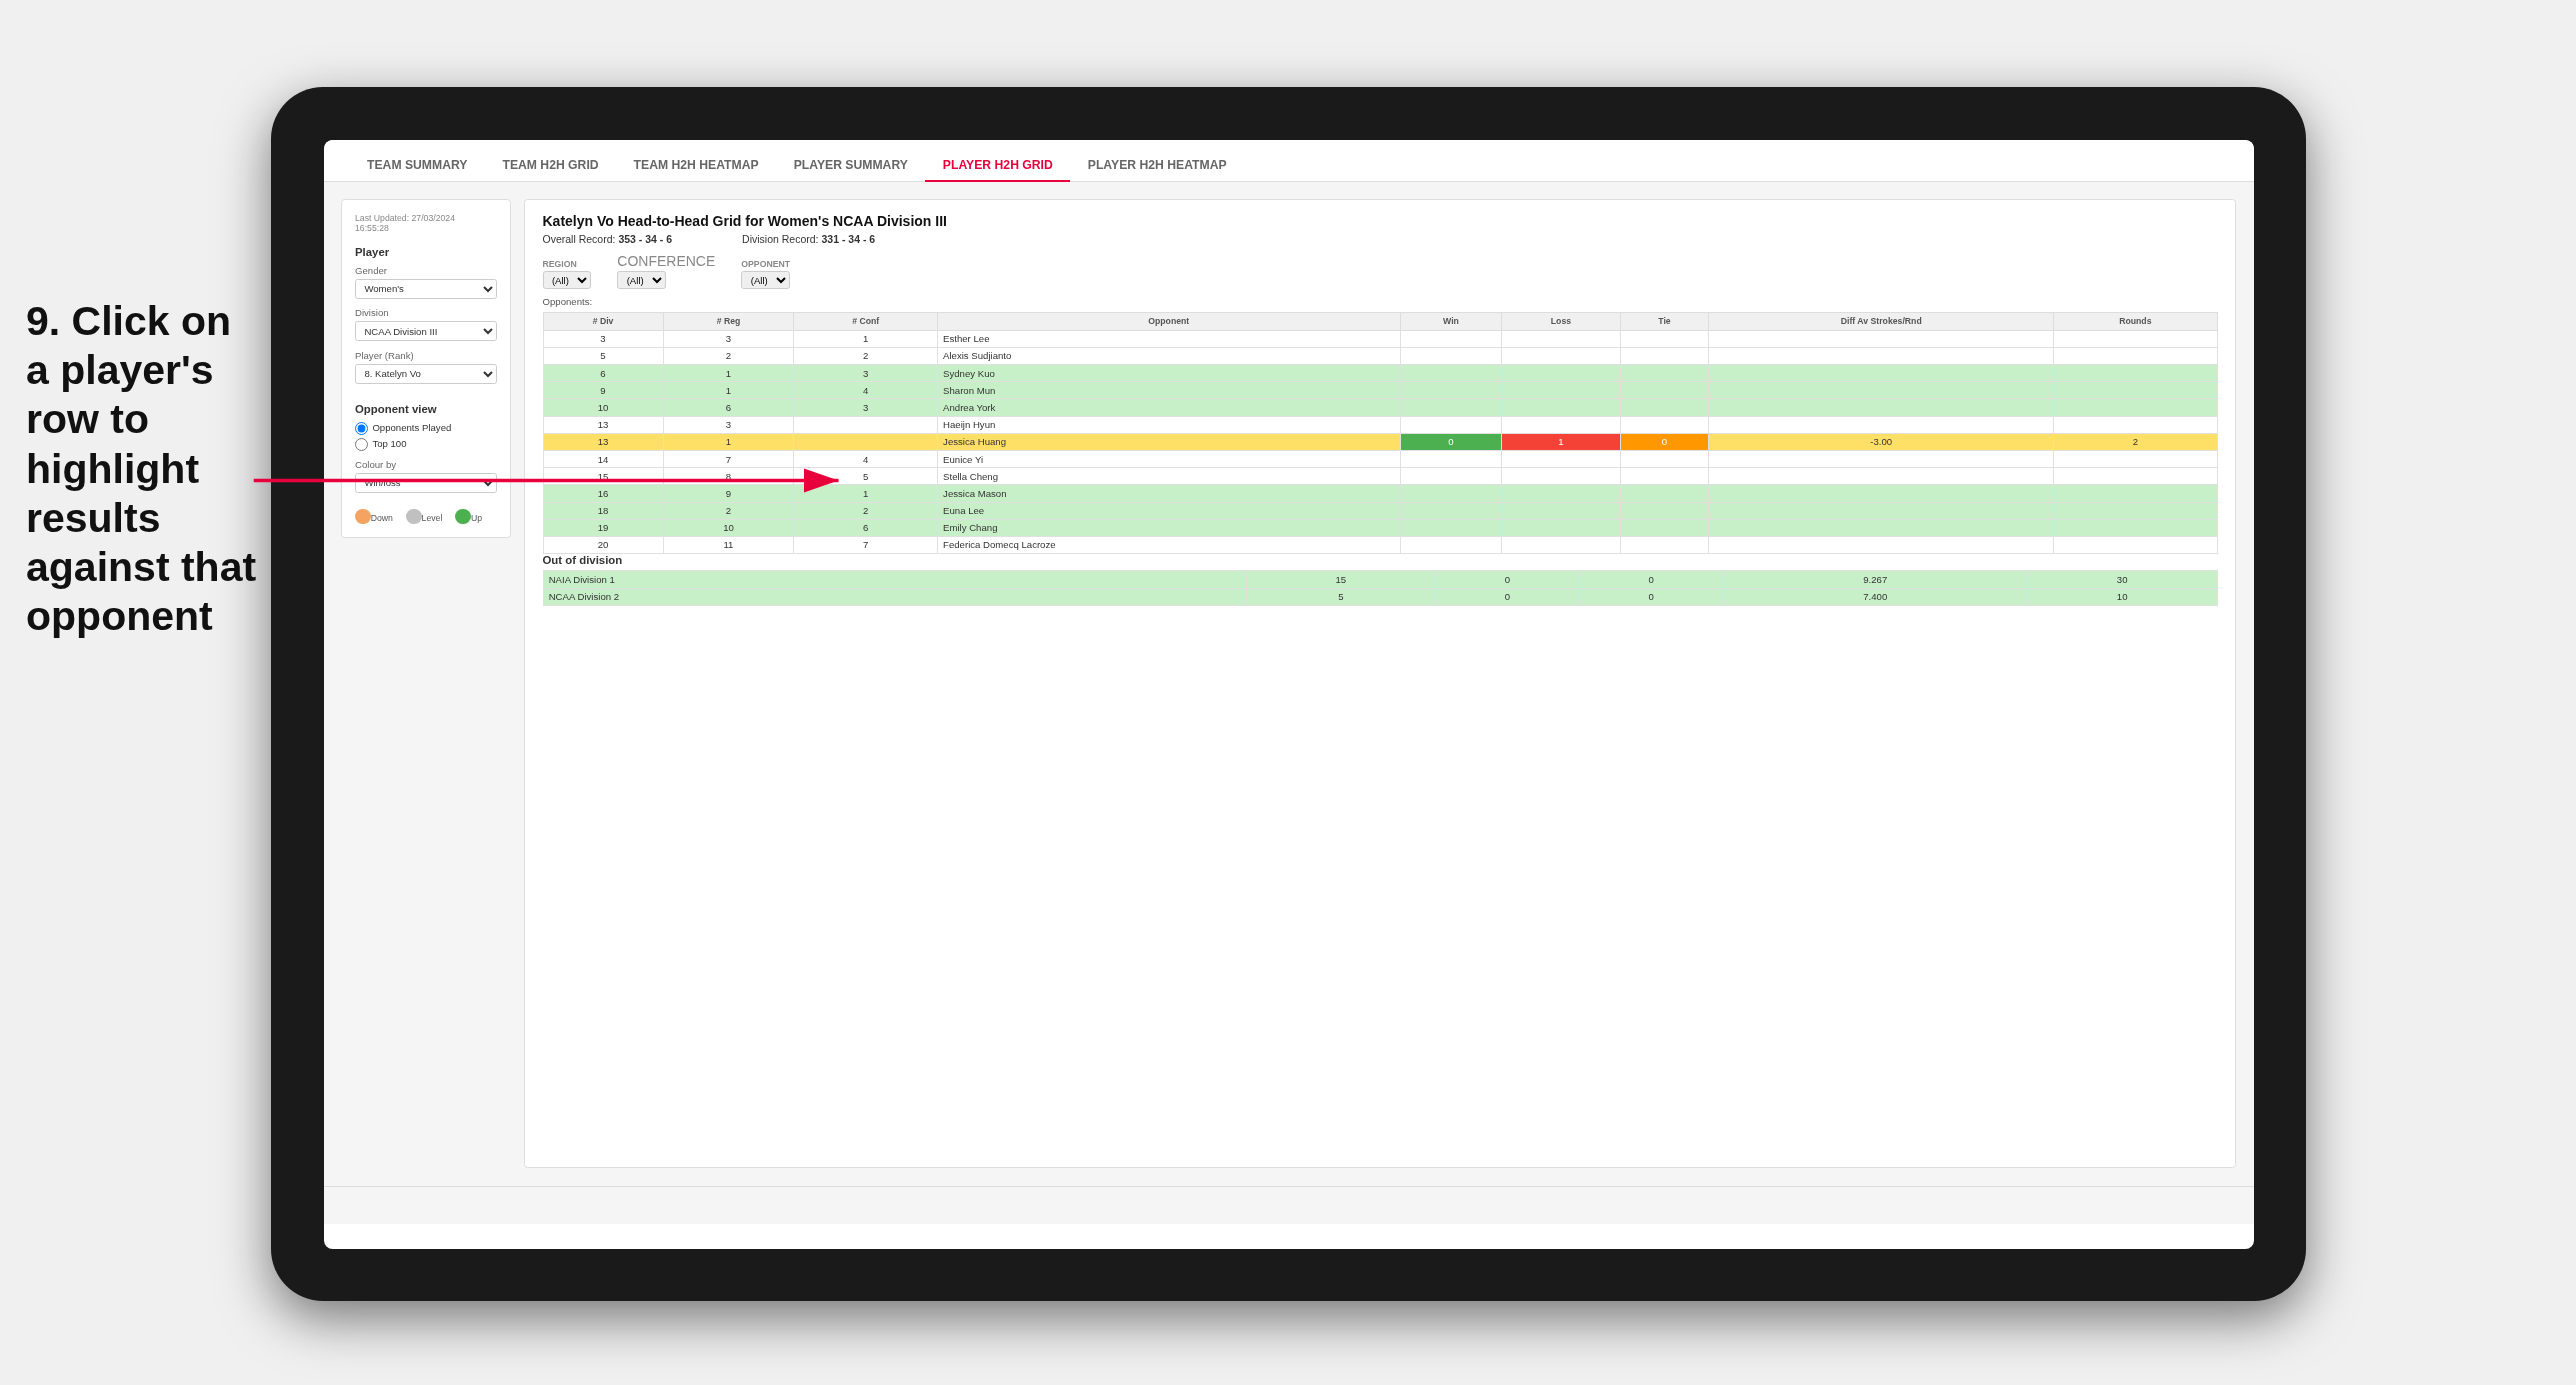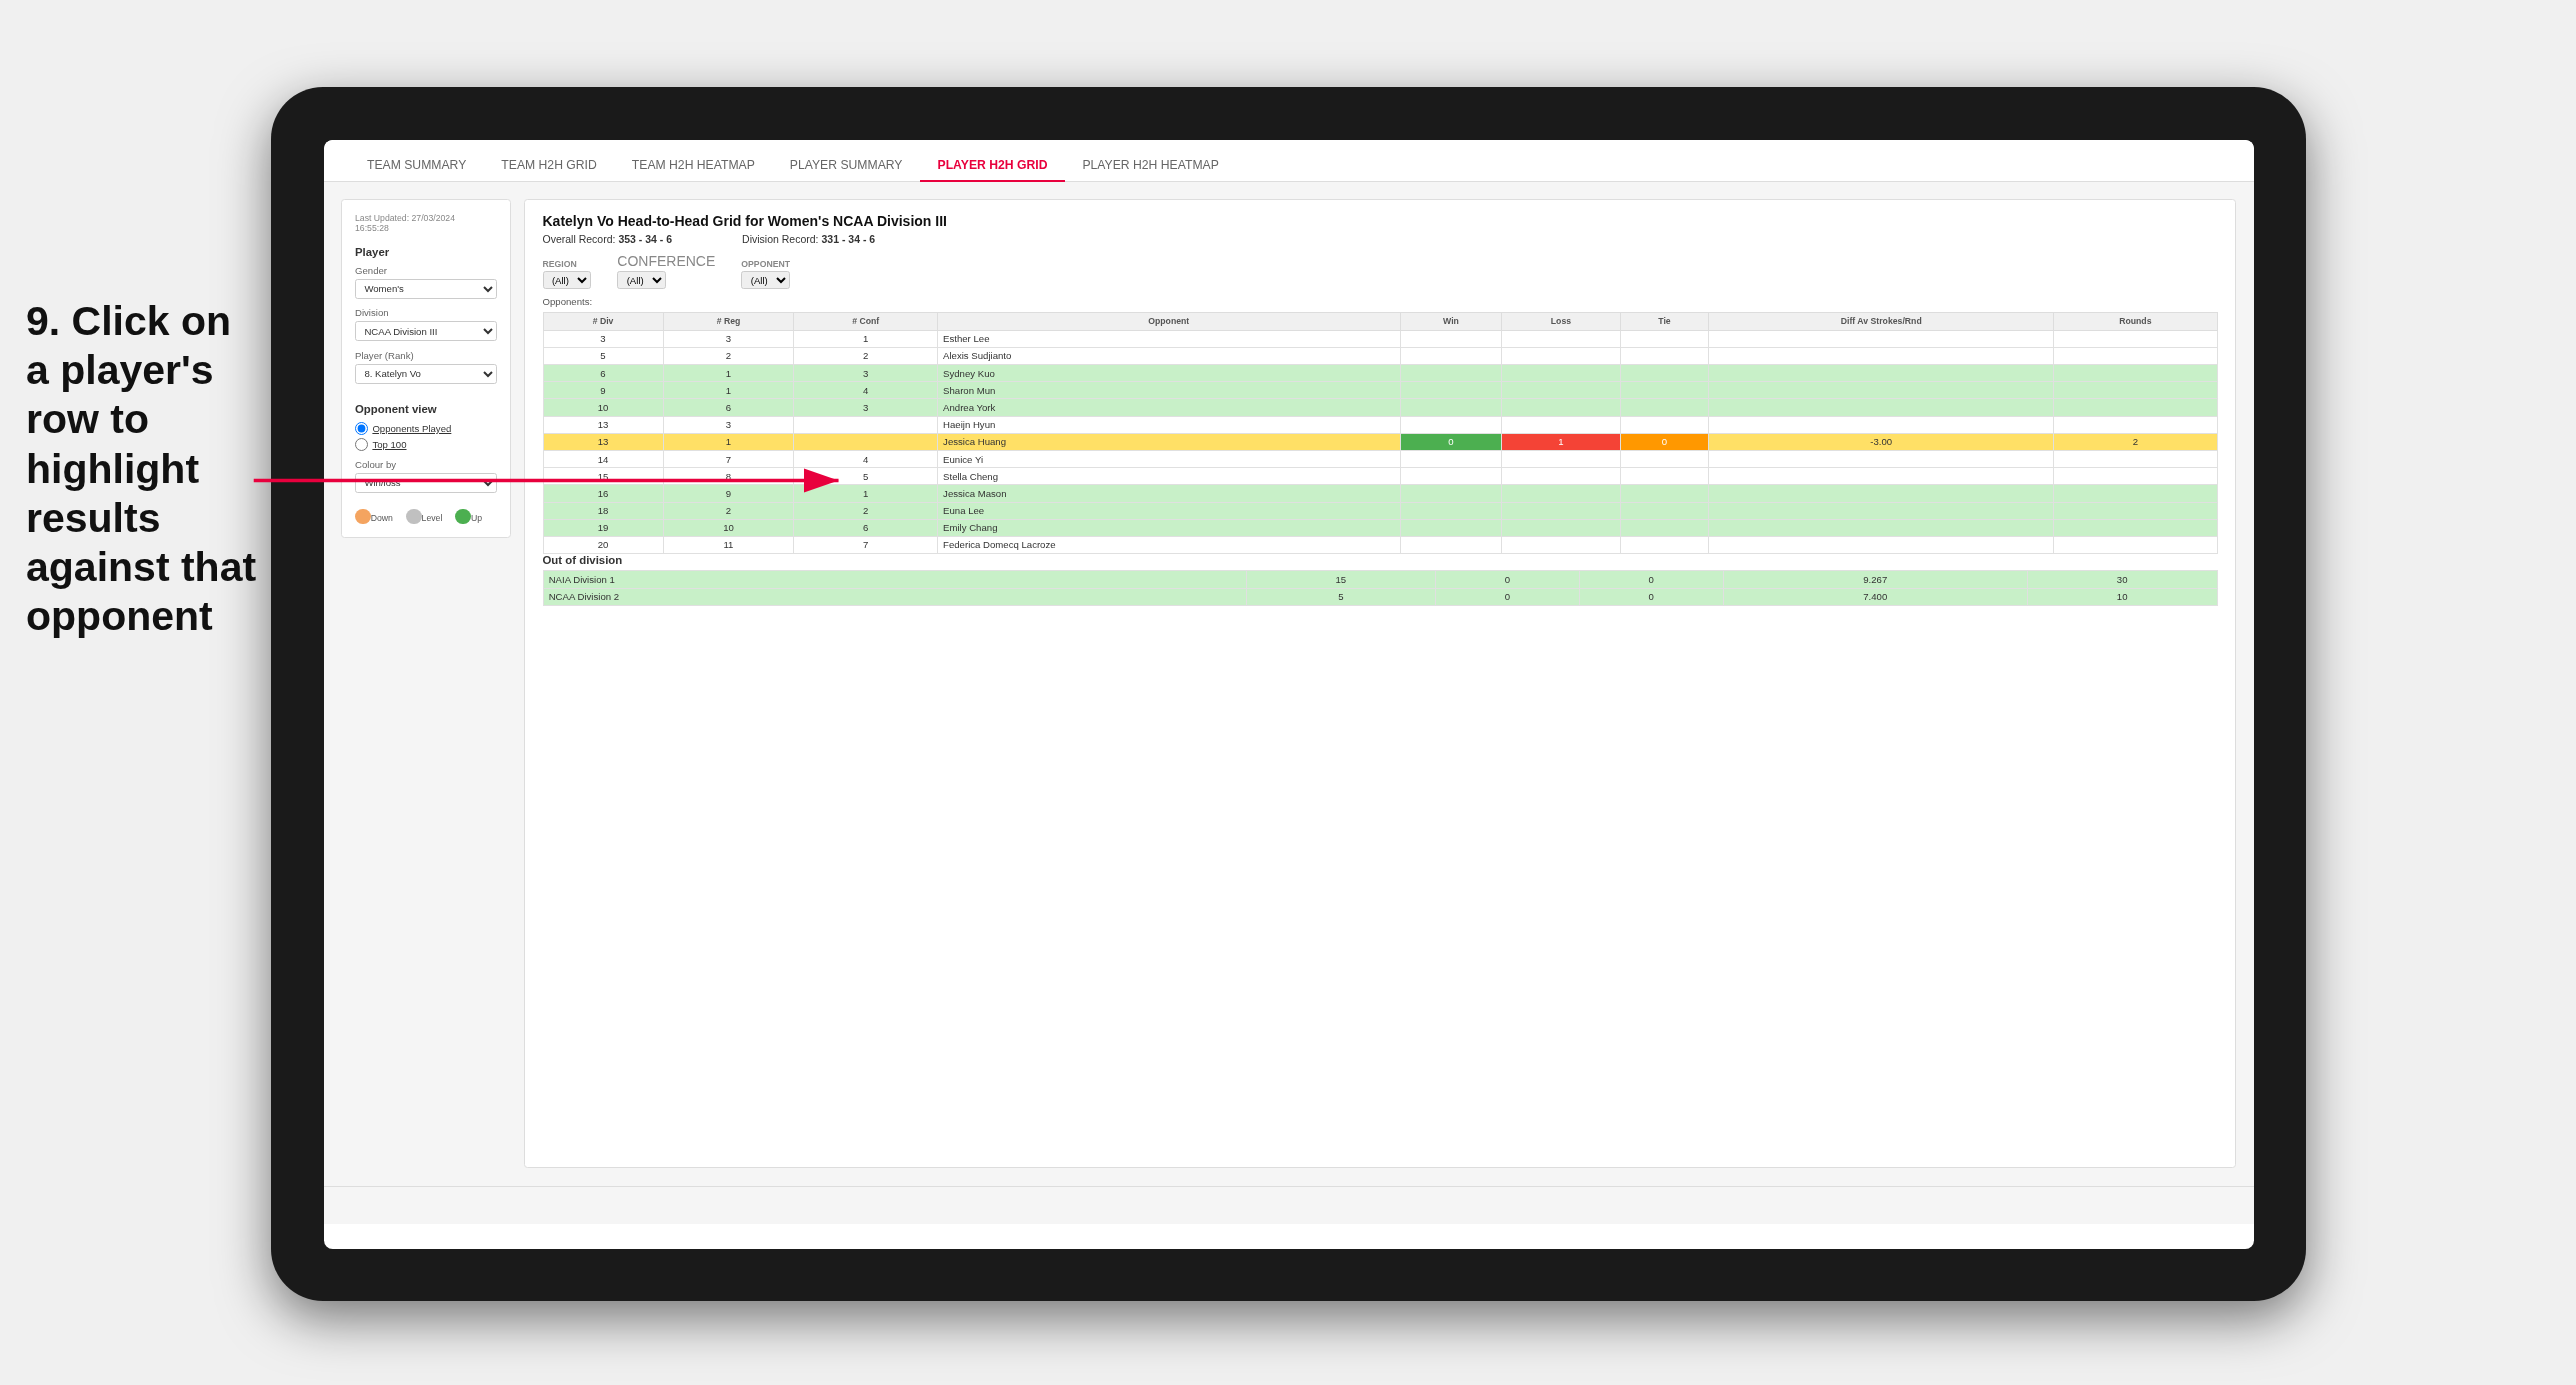--- a/index.html
+++ b/index.html
@@ -117,21 +117,21 @@
       height: 42px;
       align-items: flex-end;
     }
 
     .sub-nav-item {
       font-size: 12.2px;
       color: #666;
       cursor: pointer;
       padding: 8.7px 17.5px;
       text-transform: uppercase;
-      font-weight: 400;
+      font-weight: 700;
       border-bottom: 2.6px solid transparent;
       margin-bottom: -1.7px;
     }
 
     .sub-nav-item.active {
       color: #e8003d;
       border-bottom: 2.6px solid #e8003d;
       font-weight: 700;
     }
 
@@ -186,26 +186,24 @@
       background: #fff;
       color: #333;
     }
 
     .radio-group {
       margin-bottom: 8.7px;
     }
 
     .radio-item {
       display: flex;
-      align-items: center;
       gap: 4.4px;
       font-size: 9.6px;
       color: #333;
       margin-bottom: 2.6px;
-      text-decoration: underline;
     }
 
     .colour-indicators {
       display: flex;
       gap: 13px;
       align-items: center;
       margin-top: 7px;
     }
 
     .colour-dot {

